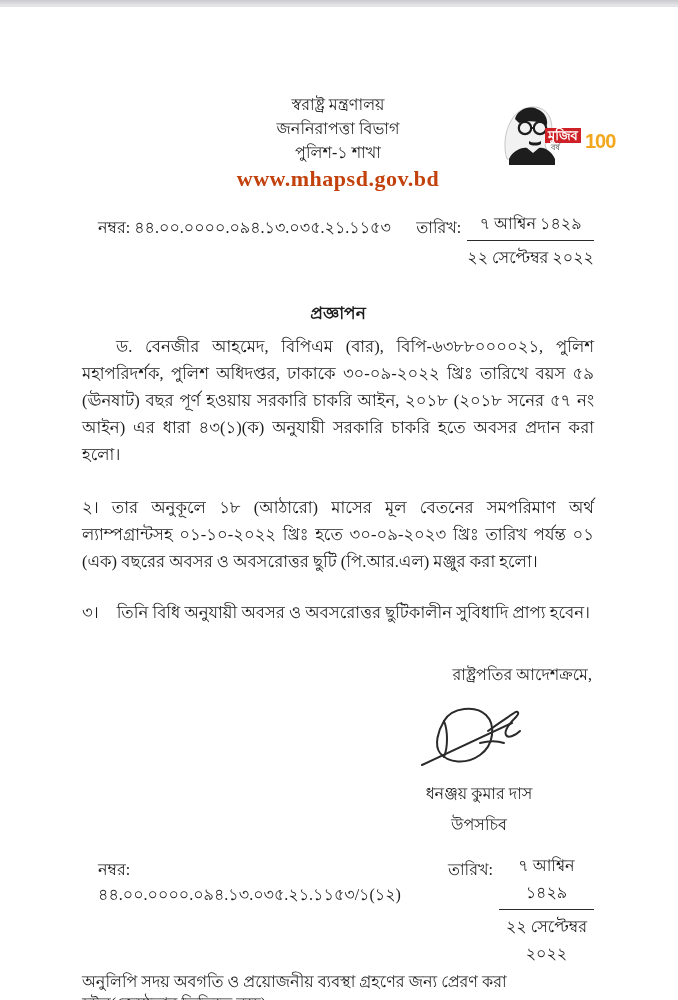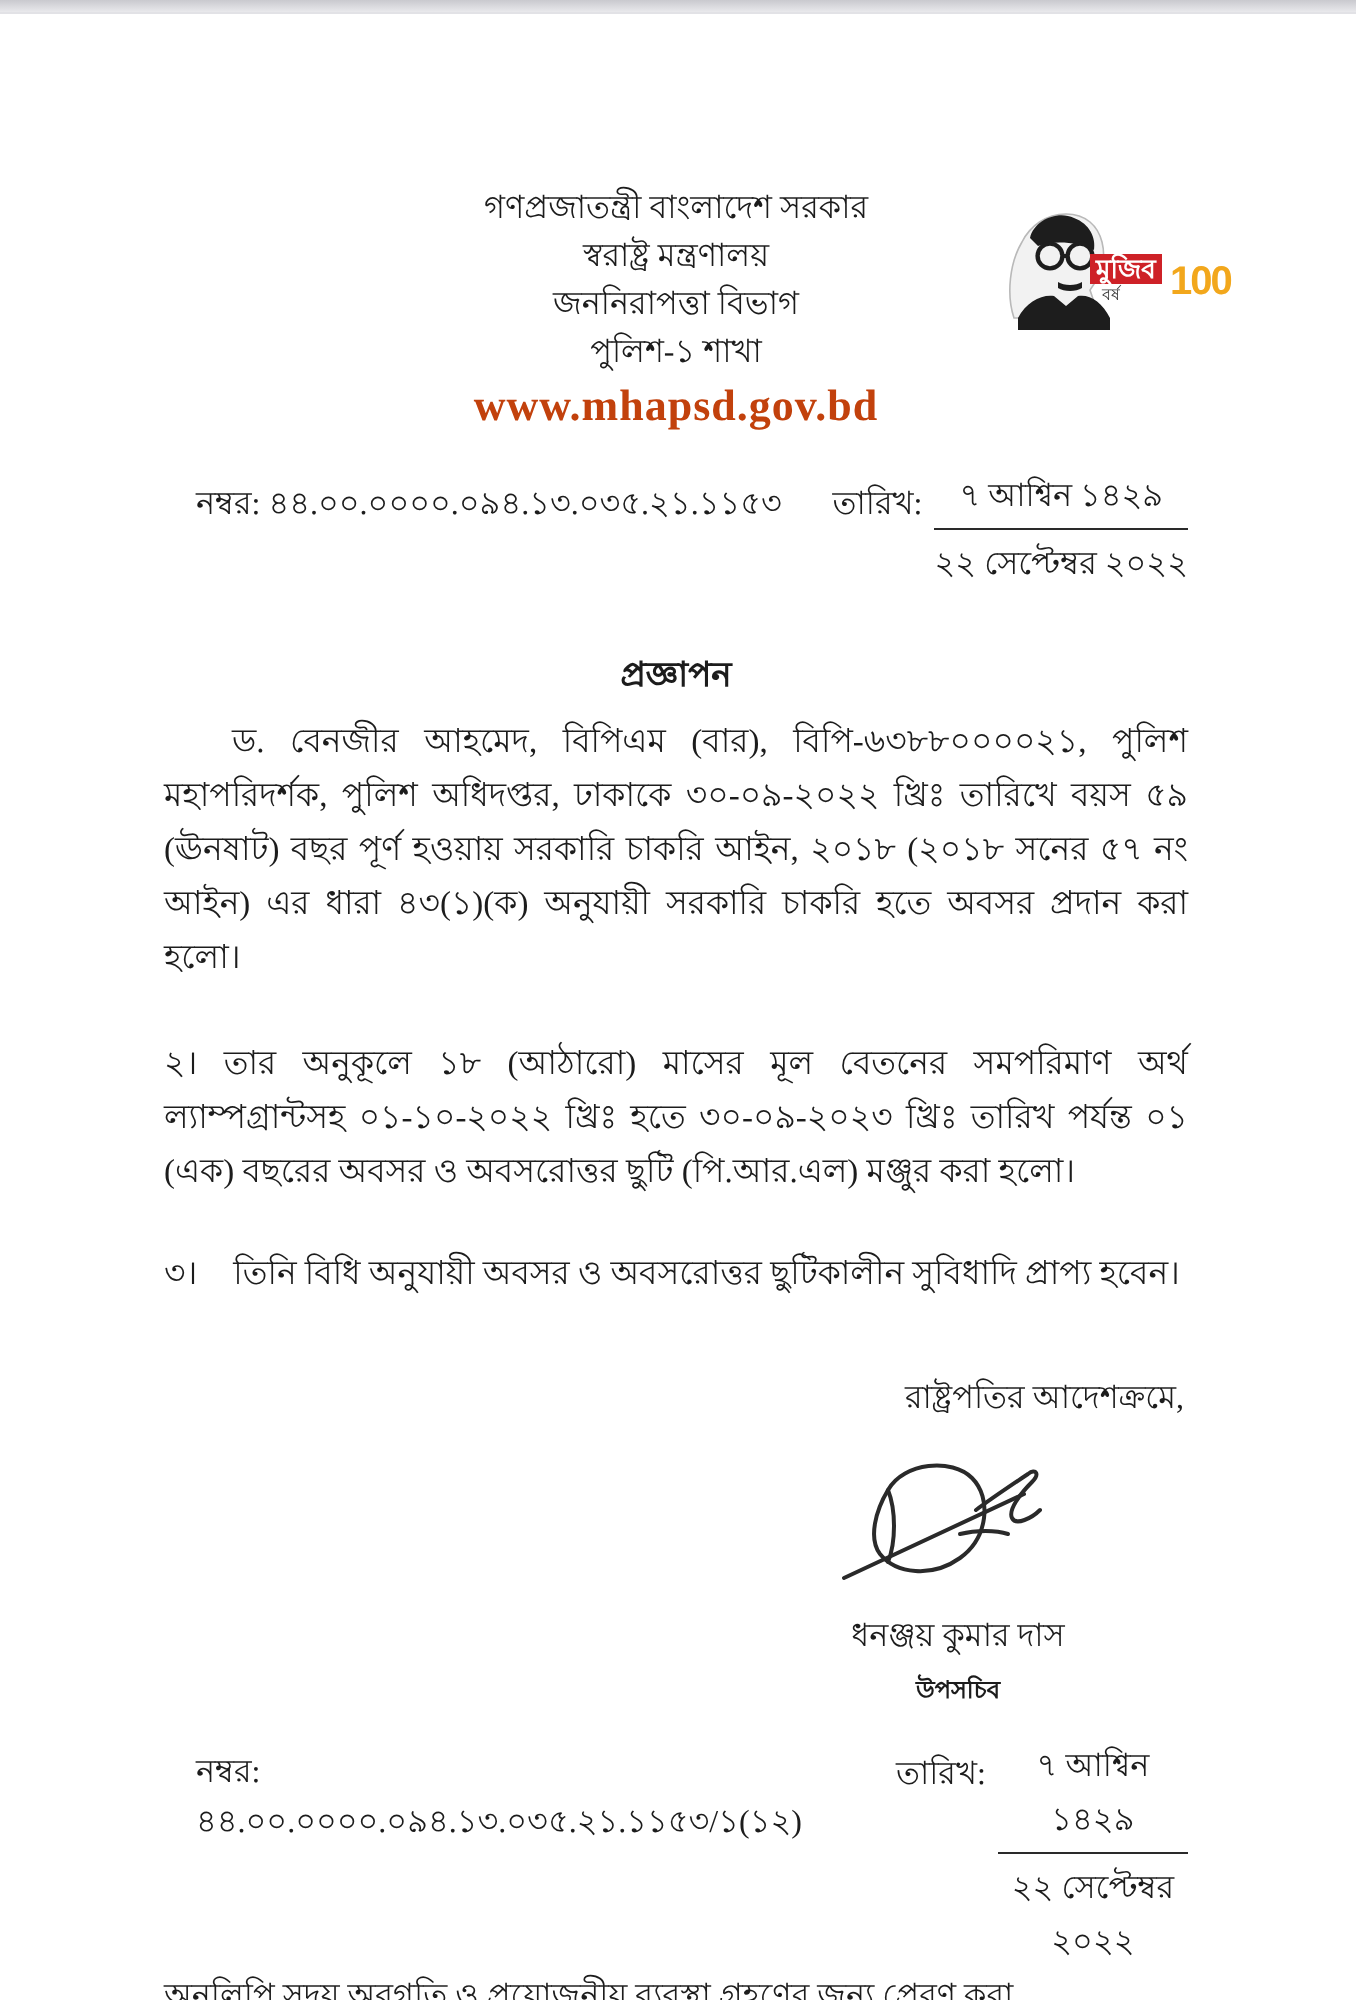--- a/index.html
+++ b/index.html
@@ -129,21 +129,21 @@
     width: 230px;
     text-align: center;
   }
   .order-text {
     text-align: right;
     font-size: 16px;
     padding-right: 2px;
   }
   .signature-svg { margin: 12px auto 0 auto; display: block; }
   .signer-name { font-size: 16px; margin-top: 2px; }
-  .signer-designation { font-size: 12px; margin-top: 4px; font-weight: bold; }
+  .signer-designation { font-size: 16px; margin-top: 4px; }
   
   .memo2-row { margin-top: 14px; gap: 47px; }
   .memo2-left { line-height: 25px; }
   .memo2-number { display: block; }
   
   .distribution-intro {
     font-size: 16px;
     margin-top: 3px;
     line-height: 22px;
   }
@@ -155,21 +155,20 @@
   .dist-item { white-space: nowrap; }
 </style>
 </head>
 <body>
 
 <div class="top-edge"></div>
 
 <div class="page">
 
   <div class="letterhead">
-    <span class="lh-line">গণপ্রজাতন্ত্রী বাংলাদেশ সরকার</span>
     <span class="lh-line">স্বরাষ্ট্র মন্ত্রণালয়</span>
     <span class="lh-line">জননিরাপত্তা বিভাগ</span>
     <span class="lh-line">পুলিশ-১ শাখা</span>
     <span class="website">www.mhapsd.gov.bd</span>
 
     <div class="mujib-logo">
       <svg width="122" height="66" viewBox="0 0 122 66">
 
         <path d="M14,58 C10,46 12,30 18,20 C22,12 30,6 40,6 C50,6 56,12 58,20 C60,28 58,34 56,38 L52,44 L54,50 L50,58 Z" fill="#f2f2f2" stroke="#b9b9b9" stroke-width="0.8"></path>
         <path d="M22,18 C24,9 36,4 44,8 C52,11 55,18 54,24 C46,20 34,19 26,22 Z" fill="#1d1d1d"></path>

